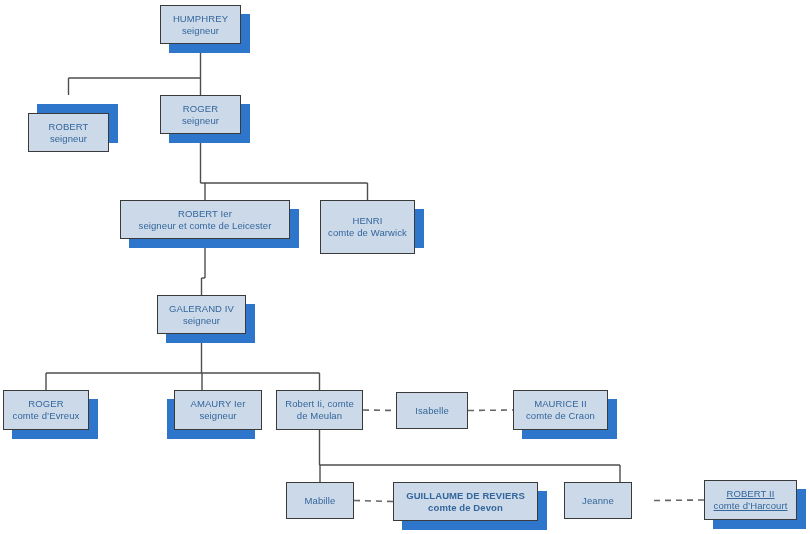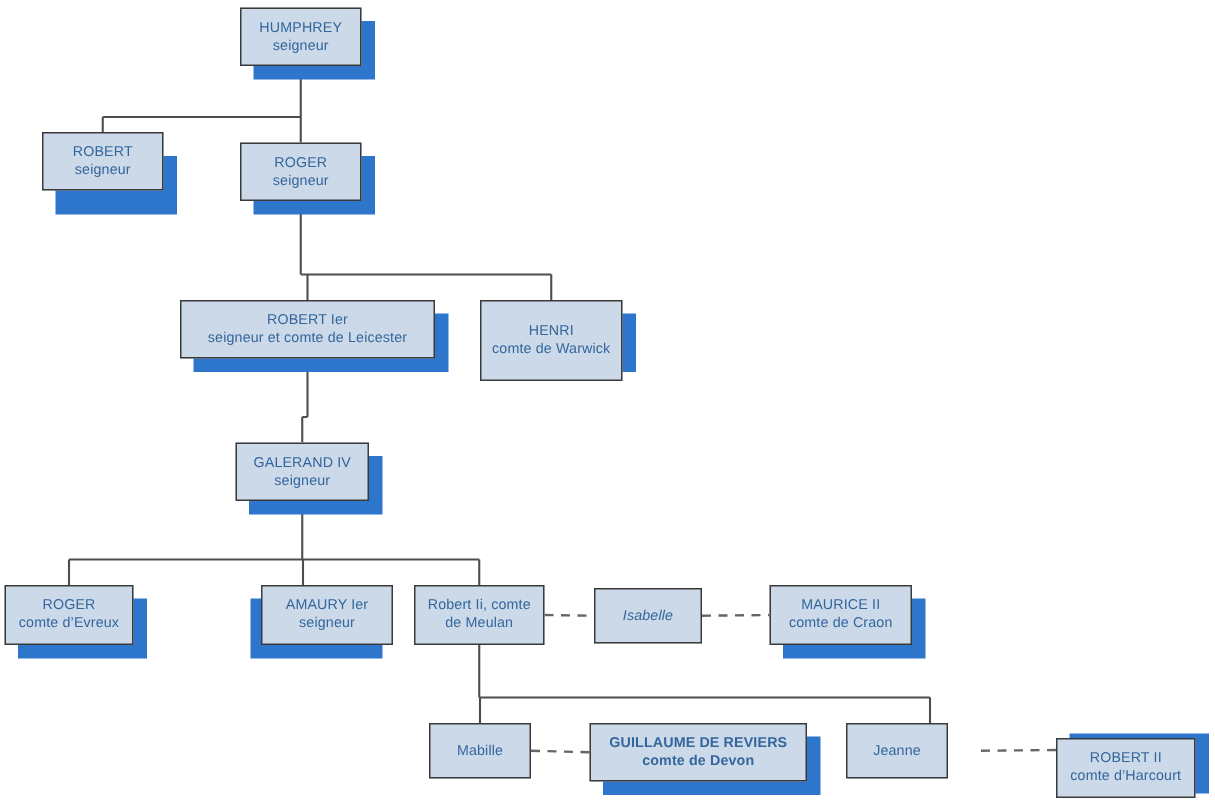--- a/index.html
+++ b/index.html
@@ -74,21 +74,21 @@
       <line x1="468" y1="410.5" x2="513" y2="410" stroke="#666666" stroke-width="1.6" stroke-dasharray="6,5"></line>
       <line x1="354" y1="500.5" x2="393" y2="501.5" stroke="#666666" stroke-width="1.6" stroke-dasharray="6,5"></line>
       <line x1="654" y1="500.5" x2="704" y2="500" stroke="#666666" stroke-width="1.6" stroke-dasharray="6,5"></line>
     </svg>
 <div class="shadow" style="left: 169px; top: 14px; width: 81px; height: 39px;"></div>
     <div class="node" style="left: 160px; top: 5px; width: 81px; height: 39px;">
       <span class="l1">HUMPHREY</span>
       <span class="l2">seigneur</span>
     </div>
     <div class="shadow" style="left: 37px; top: 104px; width: 81px; height: 39px;"></div>
-    <div class="node" style="left: 28px; top: 88px; width: 81px; height: 39px;">
+    <div class="node" style="left: 28px; top: 113px; width: 81px; height: 39px;">
       <span class="l1">ROBERT</span>
       <span class="l2">seigneur</span>
     </div>
     <div class="shadow" style="left: 169px; top: 104px; width: 81px; height: 39px;"></div>
     <div class="node" style="left: 160px; top: 95px; width: 81px; height: 39px;">
       <span class="l1">ROGER</span>
       <span class="l2">seigneur</span>
     </div>
     <div class="shadow" style="left: 129px; top: 209px; width: 170px; height: 39px;"></div>
     <div class="node" style="left: 120px; top: 200px; width: 170px; height: 39px;">
@@ -112,37 +112,37 @@
     </div>
     <div class="shadow" style="left: 167px; top: 399px; width: 88px; height: 40px;"></div>
     <div class="node" style="left: 174px; top: 390px; width: 88px; height: 40px;">
       <span class="l1">AMAURY Ier</span>
       <span class="l2">seigneur</span>
     </div>
     <div class="node" style="left: 276px; top: 390px; width: 87px; height: 40px;">
       <span class="l1">Robert Ii, comte</span>
       <span class="l2">de Meulan</span>
     </div>
-    <div class="node" style="left: 396px; top: 392px; width: 72px; height: 37px; font-style: italic;">
+    <div class="node" style="left: 396px; top: 392px; width: 72px; height: 37px;">
       <span class="l1">Isabelle</span>
     </div>
     <div class="shadow" style="left: 522px; top: 399px; width: 95px; height: 40px;"></div>
     <div class="node" style="left: 513px; top: 390px; width: 95px; height: 40px;">
       <span class="l1">MAURICE II</span>
       <span class="l2">comte de Craon</span>
     </div>
     <div class="node" style="left: 286px; top: 482px; width: 68px; height: 37px;">
       <span class="l1">Mabille</span>
     </div>
     <div class="shadow" style="left: 402px; top: 491px; width: 145px; height: 39px;"></div>
     <div class="node" style="left: 393px; top: 482px; width: 145px; height: 39px; font-weight: bold;">
       <span class="l1">GUILLAUME DE REVIERS</span>
       <span class="l2">comte de Devon</span>
     </div>
     <div class="node" style="left: 564px; top: 482px; width: 68px; height: 37px;">
       <span class="l1">Jeanne</span>
     </div>
     <div class="shadow" style="left: 713px; top: 489px; width: 93px; height: 40px;"></div>
-    <div class="node" style="left: 704px; top: 492px; width: 93px; height: 40px;">
+    <div class="node" style="left: 704px; top: 480px; width: 93px; height: 40px; text-decoration: underline;">
       <span class="l1">ROBERT II</span>
       <span class="l2">comte d’Harcourt</span>
     </div>
   </div>
 
 </body></html>

